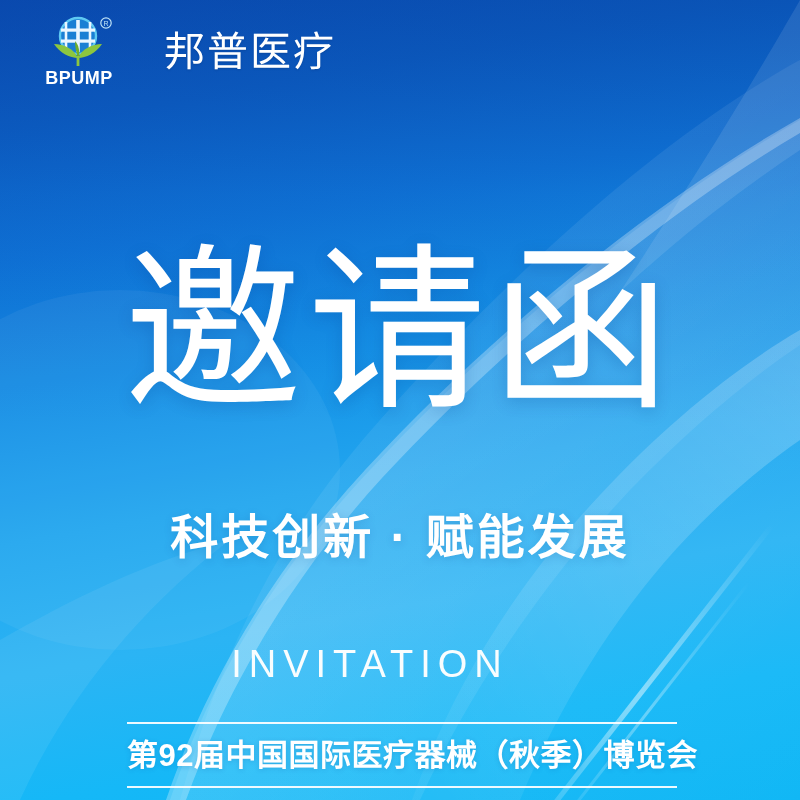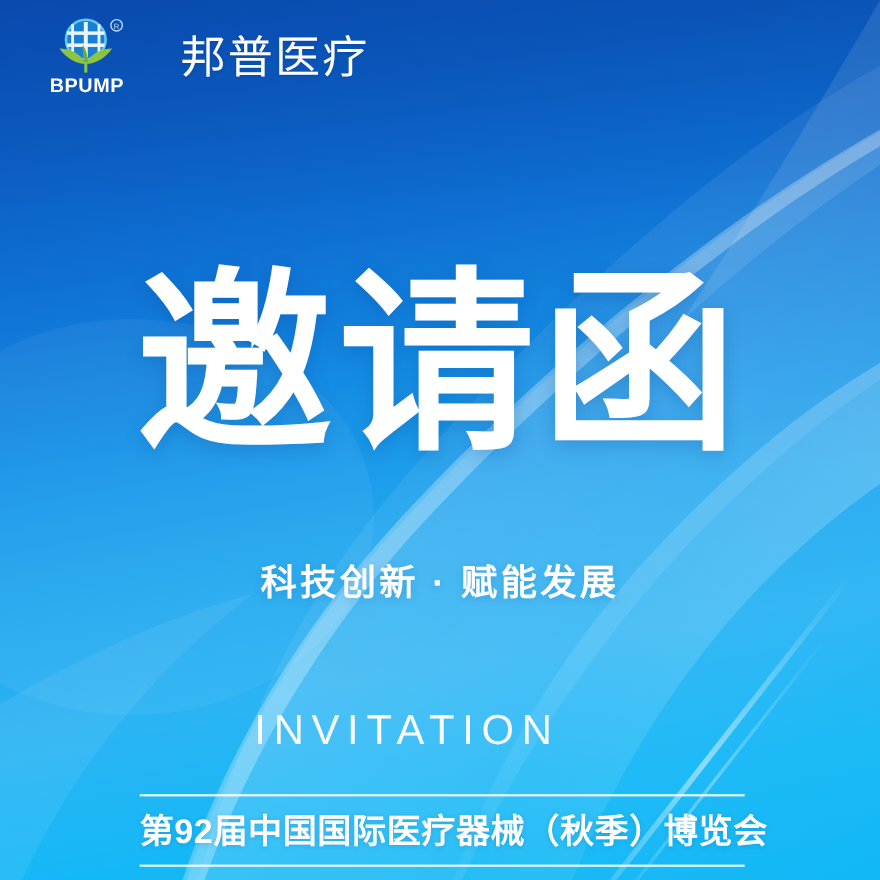--- a/index.html
+++ b/index.html
@@ -70,37 +70,37 @@
 
   
   .main-title {
     position: absolute;
     top: 243px;
     left: 0;
     width: 800px;
     text-align: center;
     color: #ffffff;
     font-size: 178px;
-    font-weight: 700;
+    font-weight: 400;
     line-height: 1;
     letter-spacing: 6px;
     white-space: nowrap;
     z-index: 5;
     text-shadow: 0 4px 16px rgba(6,60,140,0.22);
   }
 
   
   .slogan {
     position: absolute;
     top: 512px;
     left: 0;
     width: 800px;
     text-align: center;
     color: #ffffff;
-    font-size: 33px;
+    font-size: 48px;
     font-weight: 700;
     letter-spacing: 3px;
     line-height: 1.1;
     white-space: nowrap;
     z-index: 5;
     text-shadow: 0 2px 8px rgba(6,60,140,0.18);
   }
 
   
   .english {

